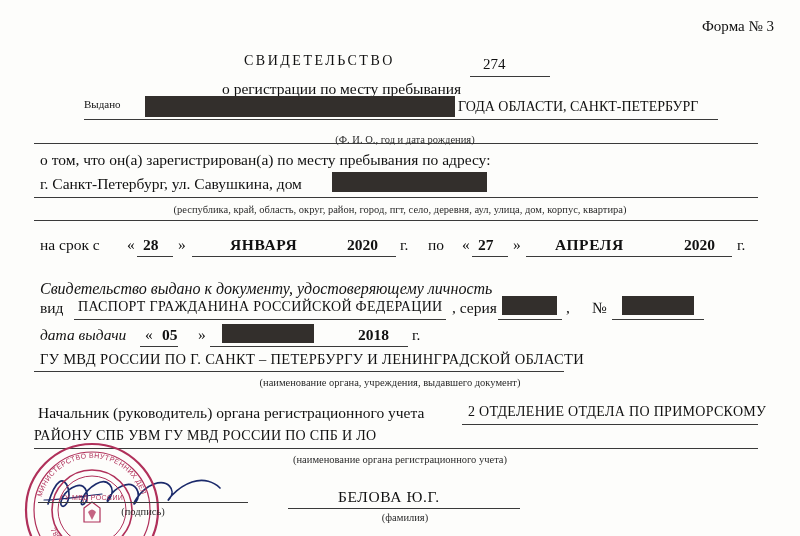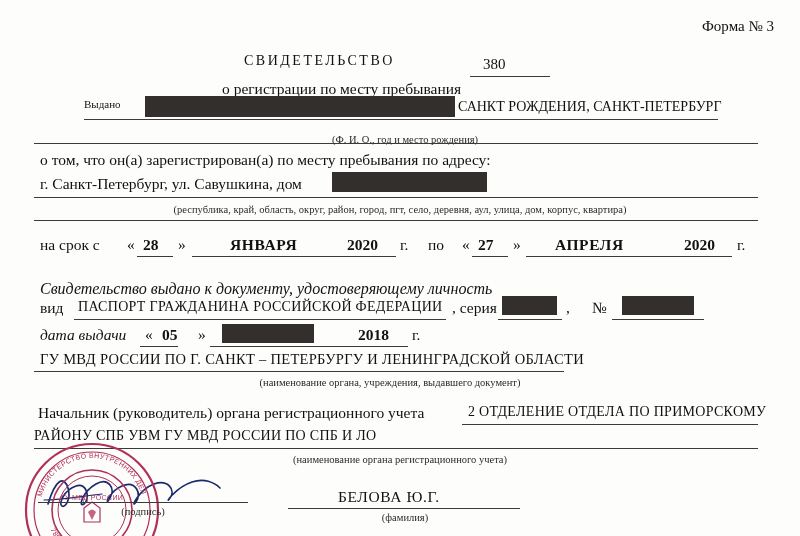--- a/index.html
+++ b/index.html
@@ -228,29 +228,29 @@
   }
 </style>
 </head>
 <body>
 
 <div class="page">
 
   <div class="abs txt" id="form-no">Форма № 3</div>
 
   <div class="abs" id="doc-title">СВИДЕТЕЛЬСТВО</div>
-  <div class="abs" id="doc-number">380</div>
+  <div class="abs" id="doc-number">274</div>
   <div class="line" id="doc-number-line"></div>
   <div class="abs" id="doc-subtitle">о регистрации по месту пребывания</div>
 
   <div class="abs" id="label-issued">Выдано</div>
   <div class="redact" id="issued-redact"></div>
-  <div class="abs" id="issued-tail">САНКТ РОЖДЕНИЯ, САНКТ-ПЕТЕРБУРГ</div>
+  <div class="abs" id="issued-tail">ГОДА ОБЛАСТИ, САНКТ-ПЕТЕРБУРГ</div>
   <div class="line" id="issued-line"></div>
-  <div class="abs caption" id="fio-caption">(Ф. И. О., год и место рождения)</div>
+  <div class="abs caption" id="fio-caption">(Ф. И. О., год и дата рождения)</div>
   <div class="line" id="blank-line-1"></div>
 
   <div class="abs" id="addr-text">г. Санкт-Петербург, ул. Савушкина, дом</div>
   <div class="abs" id="reg-text">о том, что он(а) зарегистрирован(а) по месту пребывания по адресу:</div>
   <div class="redact" id="addr-redact"></div>
   <div class="line" id="addr-line"></div>
   <div class="abs caption" id="addr-caption">(республика, край, область, округ, район, город, пгт, село, деревня, аул, улица, дом, корпус, квартира)</div>
   <div class="line" id="blank-line-2"></div>
 
   <div id="term-row">

